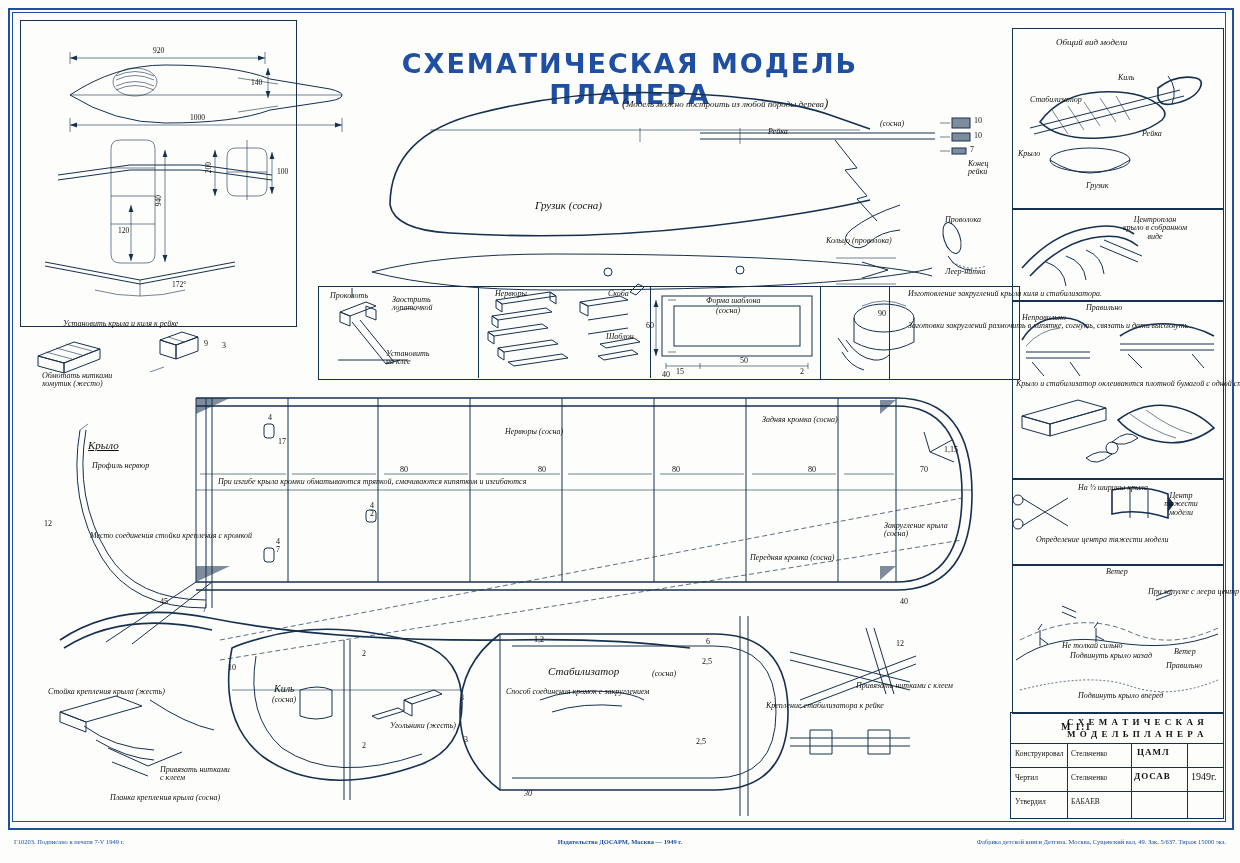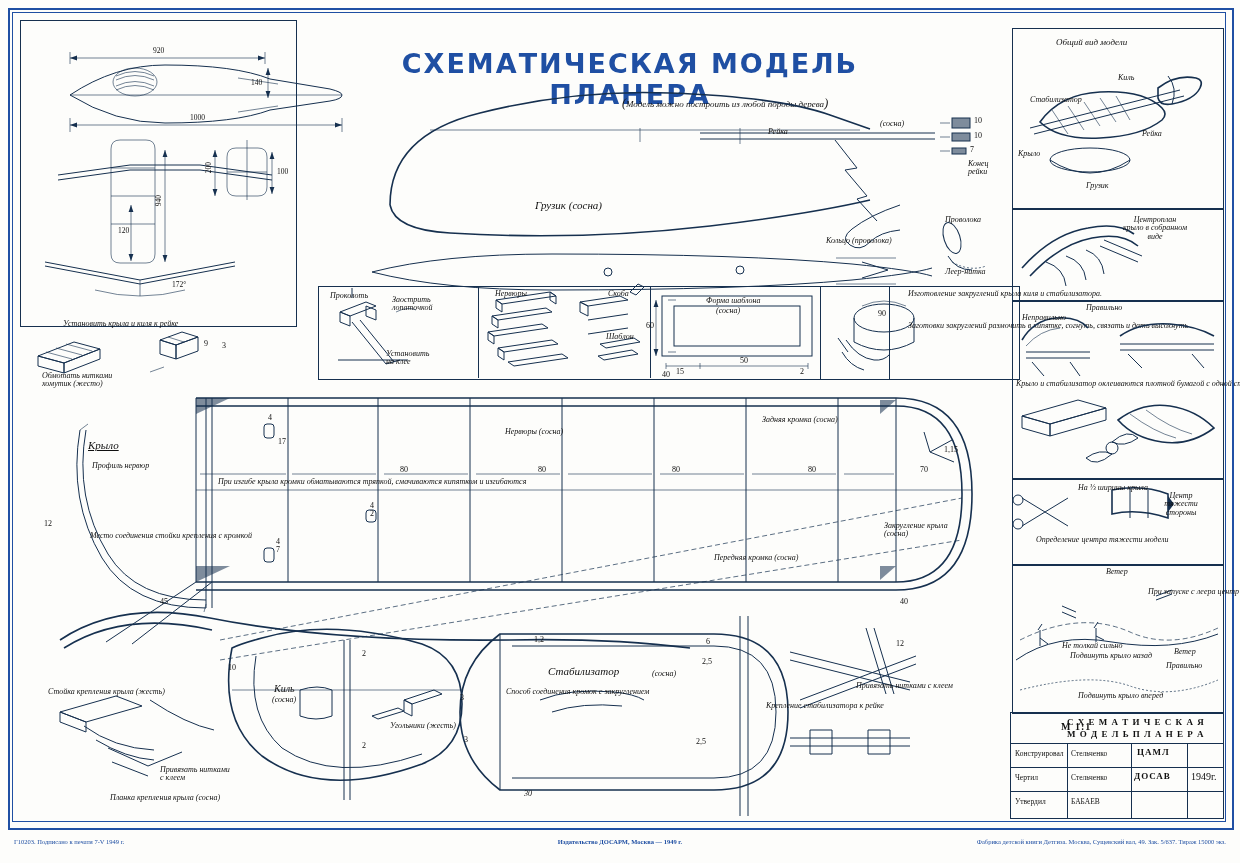--- a/index.html
+++ b/index.html
@@ -306,21 +306,21 @@
     <path class="s" d="M810 730 h22 v24 h-22z"></path>
     <path class="s" d="M868 730 h22 v24 h-22z"></path>
   </svg>
 
   <div class="lbl it" style="left:88px;top:440px;font-size:11px;text-decoration:underline;">Крыло</div>
   <div class="lbl it" style="left:92px;top:462px;">Профиль нервюр</div>
   <div class="lbl it" style="left:90px;top:532px;width:90px;">Место соединения стойки крепления с кромкой</div>
   <div class="lbl it" style="left:218px;top:478px;width:108px;">При изгибе крыла кромки обматываются тряпкой, смачиваются кипятком и изгибаются</div>
   <div class="lbl it" style="left:505px;top:428px;">Нервюры (сосна)</div>
   <div class="lbl it" style="left:762px;top:416px;">Задняя кромка (сосна)</div>
-  <div class="lbl it" style="left:714px;top:554px;">Передняя кромка (сосна)</div>
+  <div class="lbl it" style="left:750px;top:554px;">Передняя кромка (сосна)</div>
   <div class="lbl it" style="left:884px;top:522px;">Закругление крыла
 (сосна)</div>
   <div class="lbl" style="left:400px;top:466px;">80</div>
   <div class="lbl" style="left:538px;top:466px;">80</div>
   <div class="lbl" style="left:672px;top:466px;">80</div>
   <div class="lbl" style="left:808px;top:466px;">80</div>
   <div class="lbl" style="left:920px;top:466px;">70</div>
   <div class="lbl" style="left:44px;top:520px;">12</div>
   <div class="lbl" style="left:160px;top:598px;">45</div>
   <div class="lbl" style="left:900px;top:598px;">40</div>
@@ -423,21 +423,21 @@
 крыло в собранном
 виде</div>
 
   <div class="lbl it" style="left:1086px;top:304px;">Правильно</div>
   <div class="lbl it" style="left:1022px;top:314px;">Неправильно</div>
   <div class="lbl it" style="left:1016px;top:380px;width:200px;">Крыло и стабилизатор оклеиваются плотной бумагой с одной стороны, киль с обеих</div>
 
   <div class="lbl it" style="left:1078px;top:484px;">На ⅓ ширины крыла</div>
   <div class="lbl it c" style="left:1150px;top:492px;width:62px;">Центр
 тяжести
-стороны</div>
+модели</div>
   <div class="lbl it" style="left:1036px;top:536px;">Определение центра тяжести модели</div>
 
   <div class="lbl it" style="left:1106px;top:568px;">Ветер</div>
   <div class="lbl it" style="left:1148px;top:588px;width:72px;">При запуске с леера центр тяжести модели должен приходиться у конца грузика</div>
   <div class="lbl it" style="left:1062px;top:642px;">Не толкай сильно</div>
   <div class="lbl it" style="left:1070px;top:652px;">Подвинуть крыло назад</div>
   <div class="lbl it" style="left:1166px;top:662px;">Правильно</div>
   <div class="lbl it" style="left:1174px;top:648px;">Ветер</div>
   <div class="lbl it" style="left:1078px;top:692px;">Подвинуть крыло вперед</div>
 

